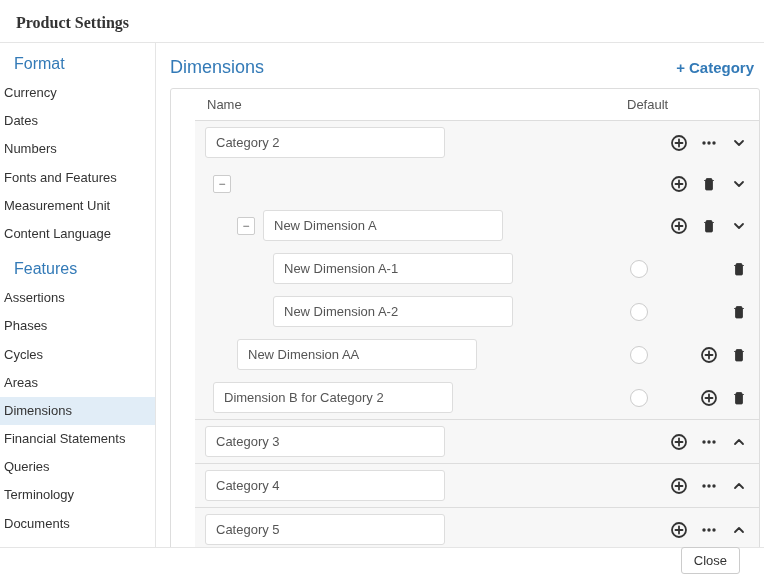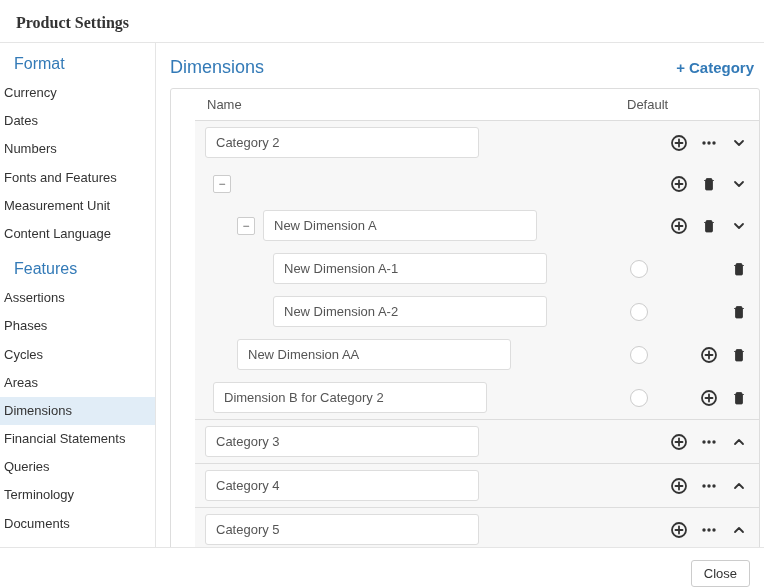--- a/index.html
+++ b/index.html
@@ -123,21 +123,21 @@
     justify-content: center;
     font-size: 12px;
     color: #666;
     margin-right: 8px;
     cursor: pointer;
     flex-shrink: 0;
     line-height: 1;
   }
   .name-input {
     flex: 0 0 auto;
-    width: 274px;
+    width: 240px;
     padding: 7px 10px;
     border: 1px solid #ddd;
     border-radius: 3px;
     background: #fff;
     font-size: 13px;
     color: #555;
   }
   .row .spacer { flex: 1; }
   .row .default-col {
     width: 60px;
@@ -165,26 +165,26 @@
     display: flex;
     align-items: center;
     justify-content: center;
     cursor: pointer;
     color: #333;
   }
   .icon-btn svg { width: 16px; height: 16px; }
   .footer {
     position: absolute;
     bottom: 0;
-    right: 0;
+    right: 10px;
     left: 0;
     height: 40px;
     display: flex;
     justify-content: flex-end;
-    align-items: flex-end;
+    align-items: flex-start;
     padding: 0 14px;
   }
   .close-btn {
     padding: 5px 12px;
     border: 1px solid #ccc;
     border-radius: 3px;
     background: #fff;
     font-size: 13px;
     color: #333;
     cursor: pointer;

